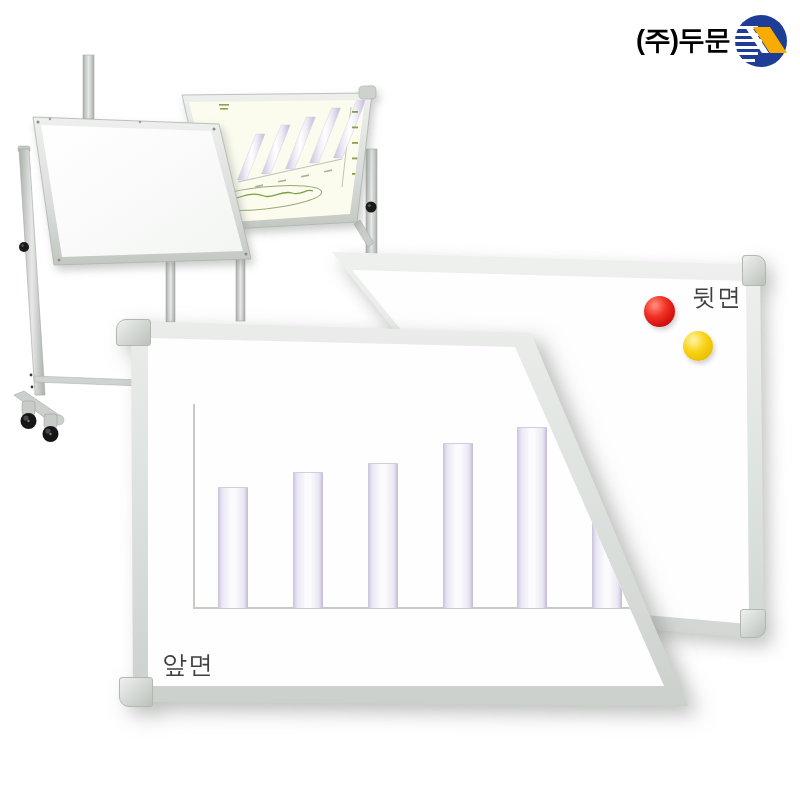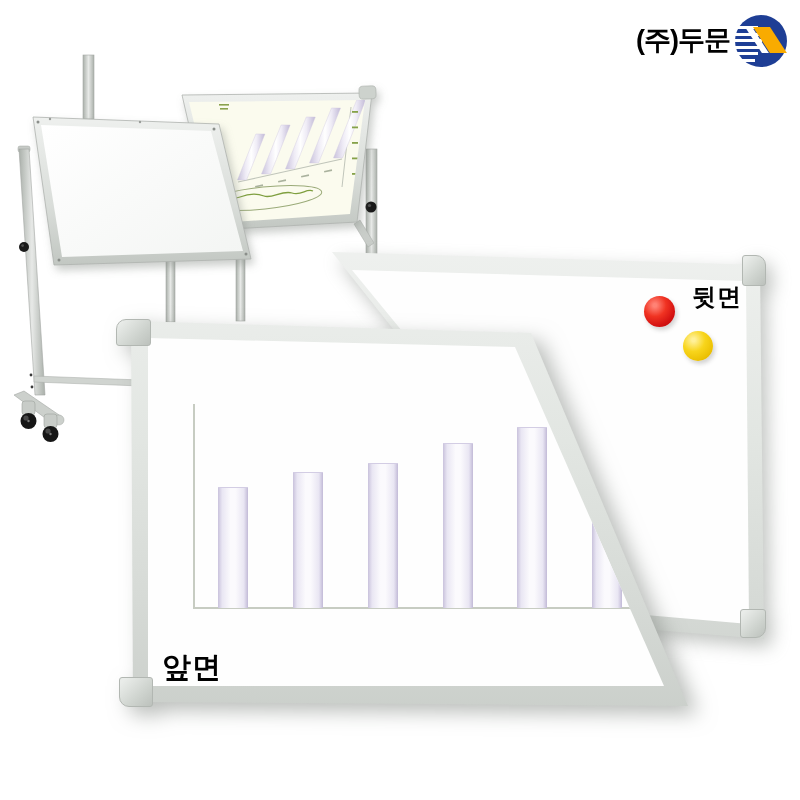--- a/index.html
+++ b/index.html
@@ -19,23 +19,23 @@
   .bb-surface{clip-path:polygon(352px 270px,746px 281px,749px 624px,634px 614px);}
   .fb-frame{clip-path:polygon(131px 321px,531px 333px,688px 706px,133px 702px);}
   .fb-surface{clip-path:polygon(148px 338px,515px 347px,664px 686px,148px 686px);}
   .cap{position:absolute;background:linear-gradient(135deg,#e9ece9 10%,#cfd4cf 60%,#bcc1bc 100%);
        border:1px solid #b2b7b2;}
   .cap.b-tr{left:742px;top:255px;width:22px;height:29px;border-radius:3px 10px 3px 3px;}
   .cap.b-br{left:740px;top:609px;width:24px;height:27px;border-radius:3px 3px 10px 3px;}
   .cap.f-tl{left:116px;top:319px;width:33px;height:25px;border-radius:10px 3px 3px 3px;}
   .cap.f-bl{left:119px;top:677px;width:32px;height:28px;border-radius:3px 3px 3px 10px;}
 
-  .board-label{position:absolute;color:#000000;font-weight:700;letter-spacing:1px;}
+  .board-label{position:absolute;color:#404040;font-weight:400;letter-spacing:1px;}
   .bb-label{left:692px;top:281px;font-size:24px;}
-  .fb-label{left:162px;top:648px;font-size:29px;}
+  .fb-label{left:162px;top:648px;font-size:25px;}
 
   .magnet{position:absolute;border-radius:50%;box-shadow:2px 3px 4px rgba(60,60,60,.22);}
   .magnet.red{left:644px;top:296px;width:31px;height:31px;
     background:radial-gradient(circle at 35% 30%,#ff8275 6%,#f03322 38%,#d31111 70%,#ad0b0b 100%);}
   .magnet.yellow{left:683px;top:331px;width:30px;height:30px;
     background:radial-gradient(circle at 35% 30%,#fff098 6%,#f8d51c 40%,#ecc103 72%,#cda303 100%);}
 
   
   #front-chart{position:absolute;inset:0;}
   .axis{position:absolute;background:#c7ccc2;}

